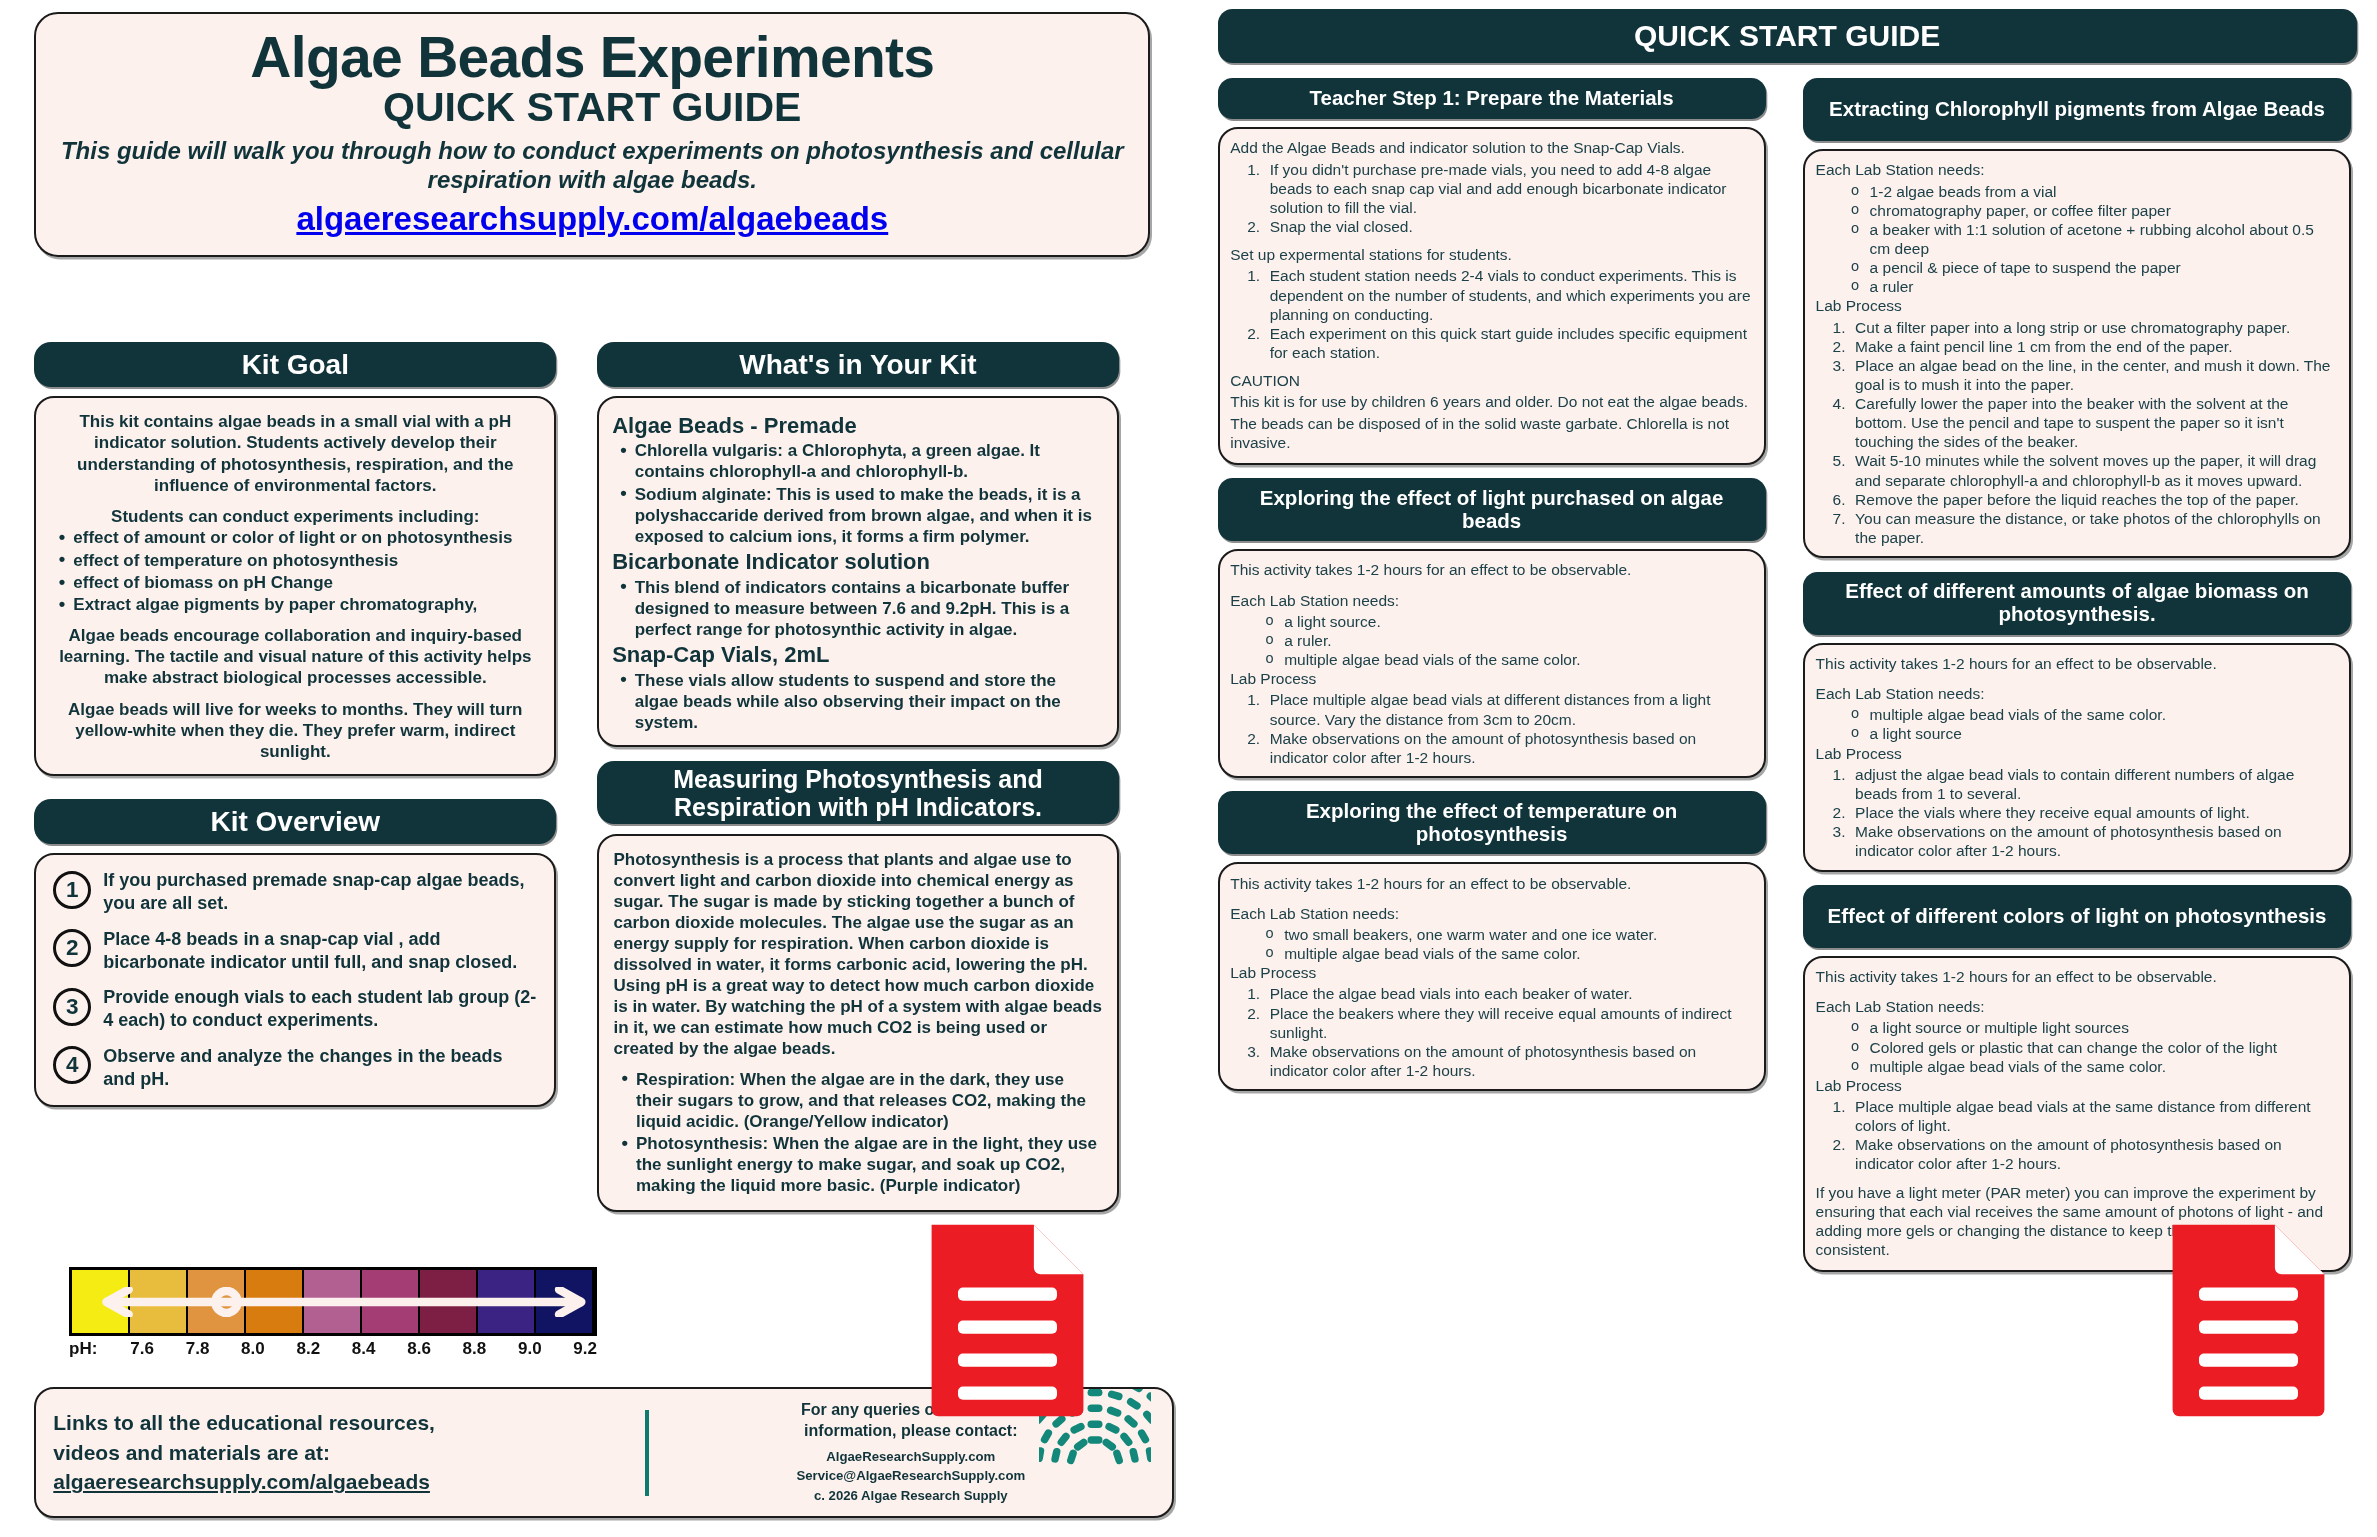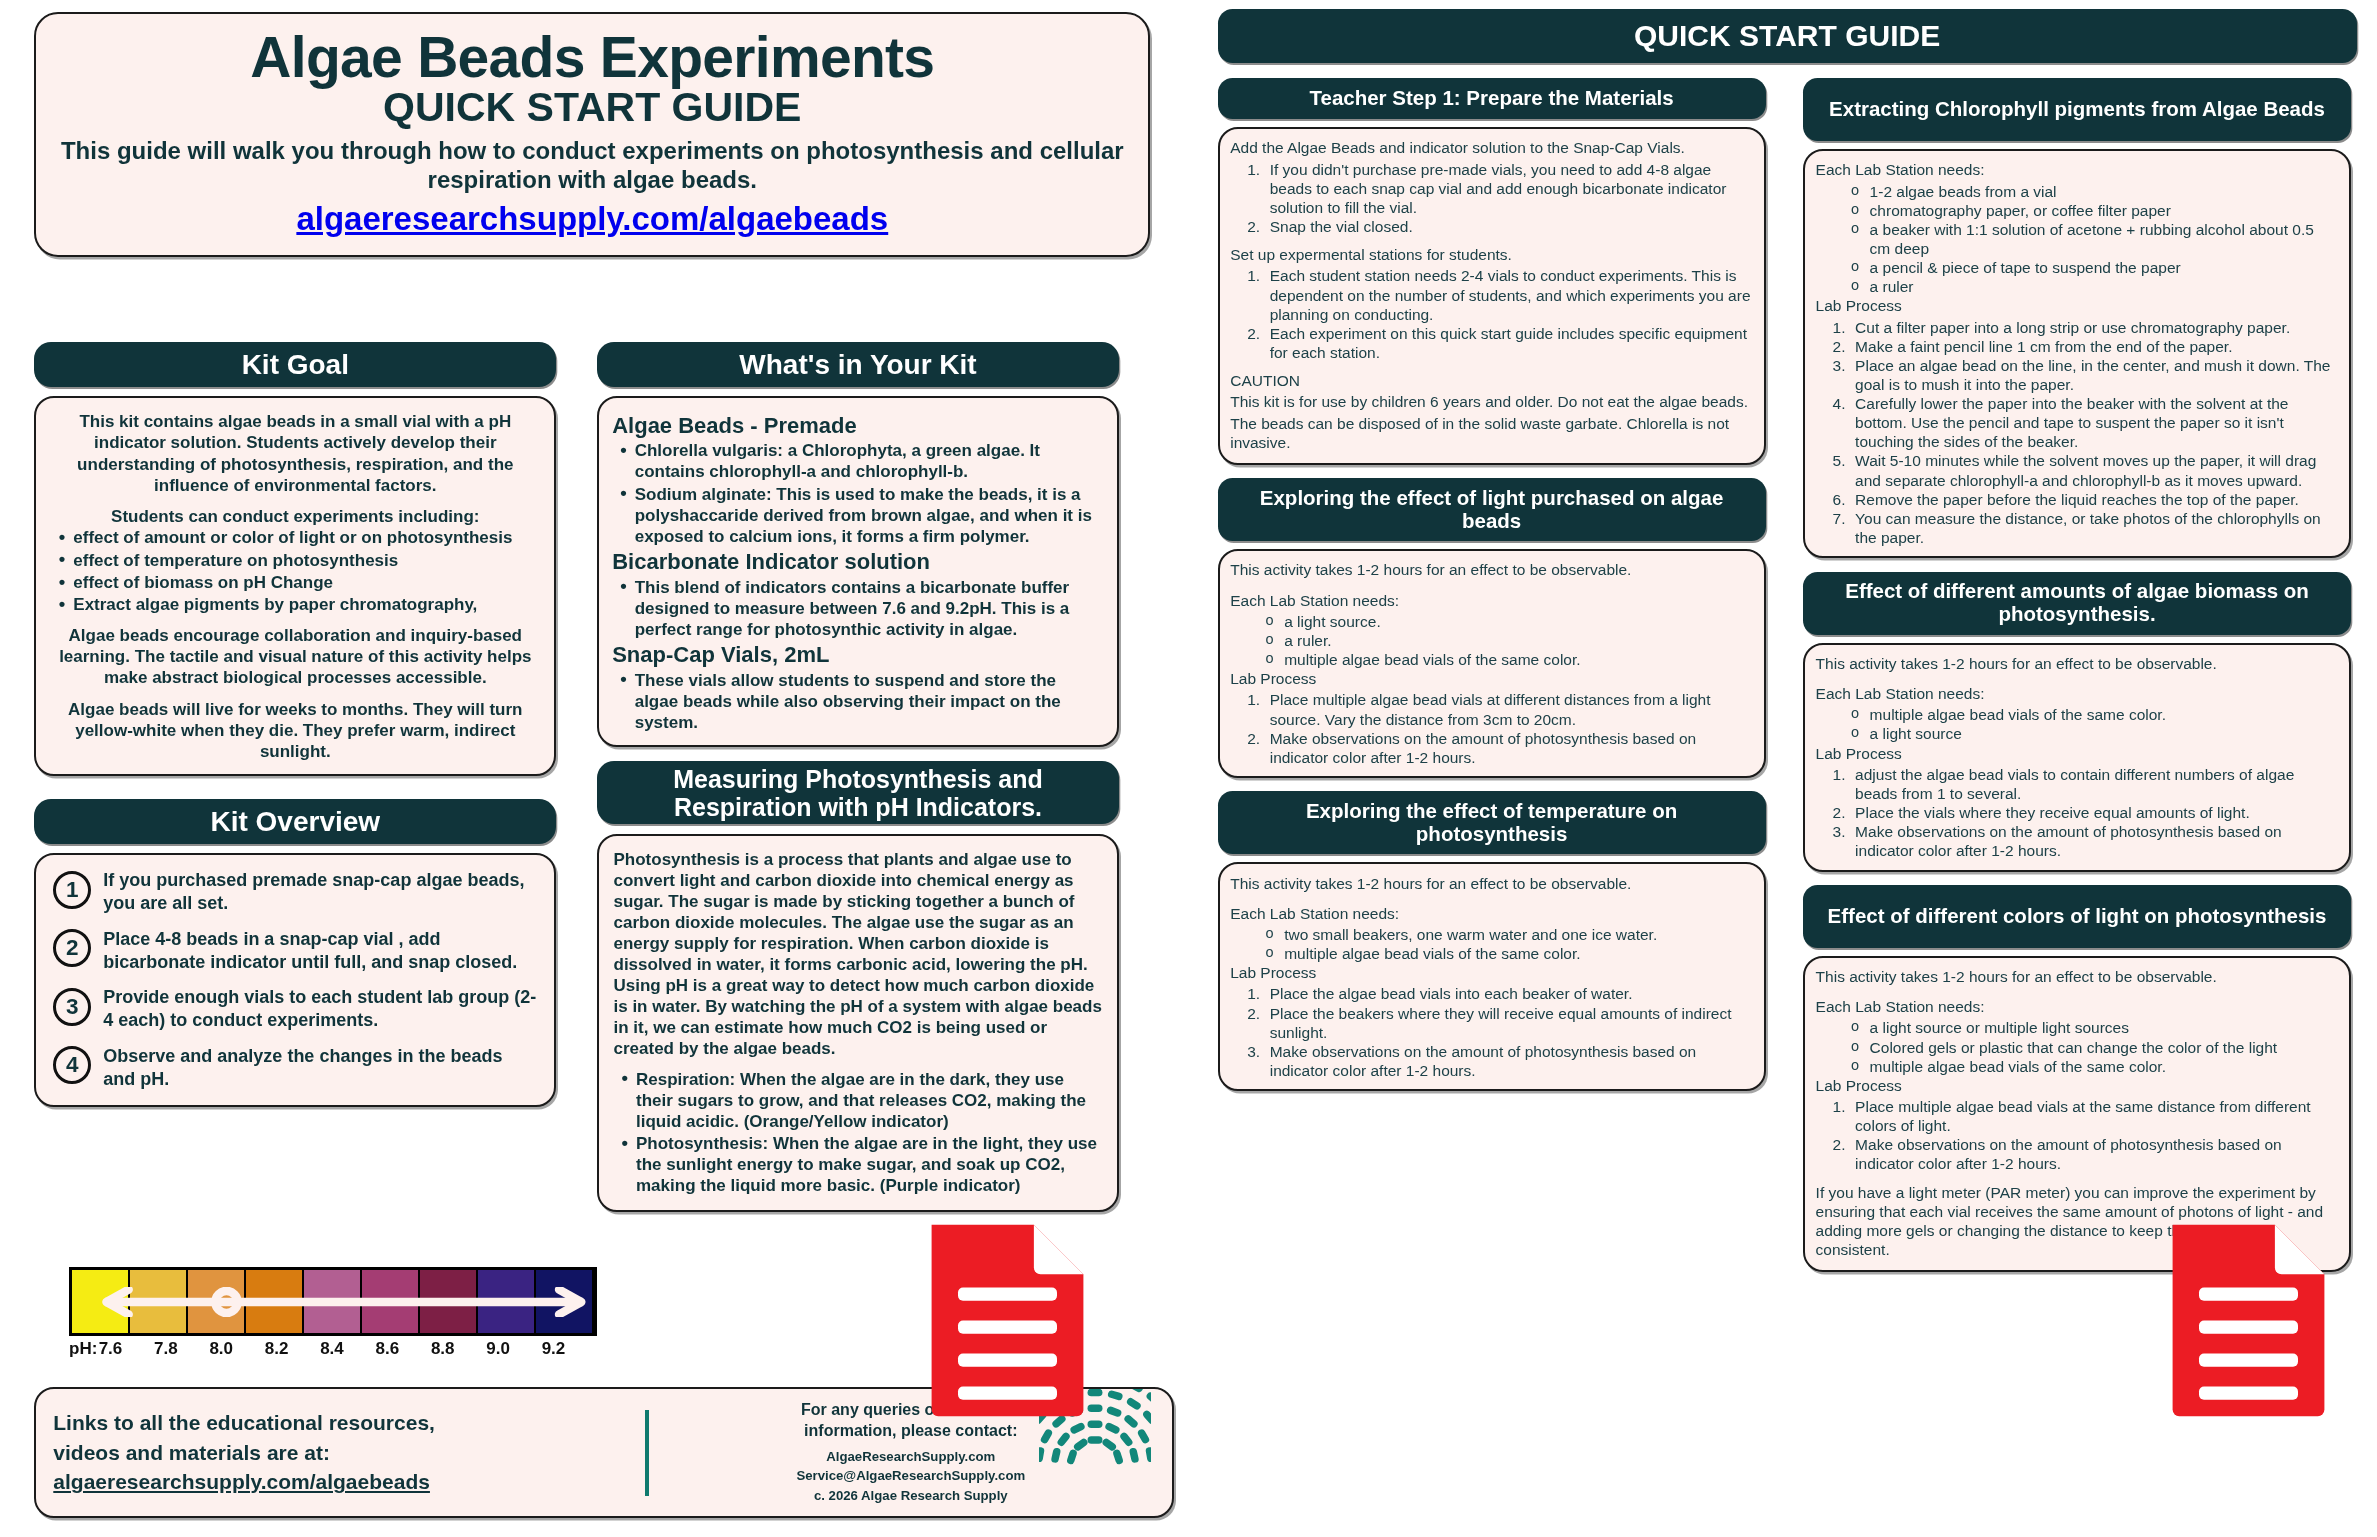--- a/index.html
+++ b/index.html
@@ -36,21 +36,21 @@
   .left-panel { position: absolute; left: 29px; top: 12px; width: 1149px; height: 1514px; }
 
   .hero {
     position: relative; width: 1116px; margin: 0 0 0 5.3px;
     background: #fdf1ee; border: 2px solid #1b1b1b; border-radius: 24px;
     box-shadow: 2px 2.6px 0 rgba(0,0,0,0.35);
     padding: 14.5px 20px 17px; text-align: center; color: #10343a;
   }
   .hero h1 { font-size: 57px; font-weight: 800; letter-spacing: -0.7px; line-height: 1.0; }
   .hero h2 { font-size: 41px; font-weight: 700; line-height: 1.0; margin-top: 1.3px; }
-  .hero p  { font-size: 24px; font-weight: 700; line-height: 1.20; margin-top: 9.2px; }
+  .hero p  { font-size: 24px; font-weight: 700; line-height: 1.20; margin-top: 9.2px; font-style: italic; }
   .hero .url { font-size: 33px; font-weight: 800; text-decoration: underline; margin-top: 5.3px; display:block; }
 
   .two-col { position: absolute; left: 0; top: 330px; width: 1149px; }
   .col { position: absolute; top: 0; width: 522px; }
   .col.l { left: 5.3px; }
   .col.r { left: 568px; }
 
   .sec-head { font-size: 28px; height: 45px; margin-bottom: 9.2px; }
   .sec-head.two { height: 63px; font-size: 25px; }
 
@@ -73,21 +73,21 @@
   }
   .ov-txt { font-size: 18px; font-weight: 700; line-height: 1.26; }
 
   
   .ph-wrap { position: absolute; left: 40px; top: 1255px; width: 528px; }
   .ph-bar { display: flex; border: 3.3px solid #000; height: 69px; position: relative; }
   .ph-bar > div { flex: 1 1 0; border-right: 2px solid #000; }
   .ph-bar > div:last-child { border-right: none; }
   .ph-arrow { position: absolute; left: 10.6px; right: 9.2px; top: 50%; transform: translateY(-50%); height: 30px; }
   .ph-labels { display: flex; margin-top: 2.6px; font-size: 17px; font-weight: 800; color: #111; }
-  .ph-labels .lbl { flex: 1 1 0; text-align: left; }
+  .ph-labels .lbl { flex: 1 1 0; text-align: right; }
   .ph-labels .pfx { flex: 0 0 auto; padding-right: 1.3px; }
 
   
   .footer { position: absolute; left: 5.3px; top: 1375px; width: 1140px; height: 131px;
             display: flex; align-items: center; padding: 0 17px; }
   .foot-l { width: 588px; font-size: 21px; font-weight: 800; line-height: 1.42; color: #10343a; }
   .foot-l .u { text-decoration: underline; }
   .foot-div { width: 4px; height: 86px; background: #0f7a6e; margin: 0 17px 0 4px; }
   .foot-r { flex: 1; text-align: center; color: #10343a; position: relative; }
   .foot-r .big { font-size: 16px; font-weight: 800; line-height: 1.3; }

